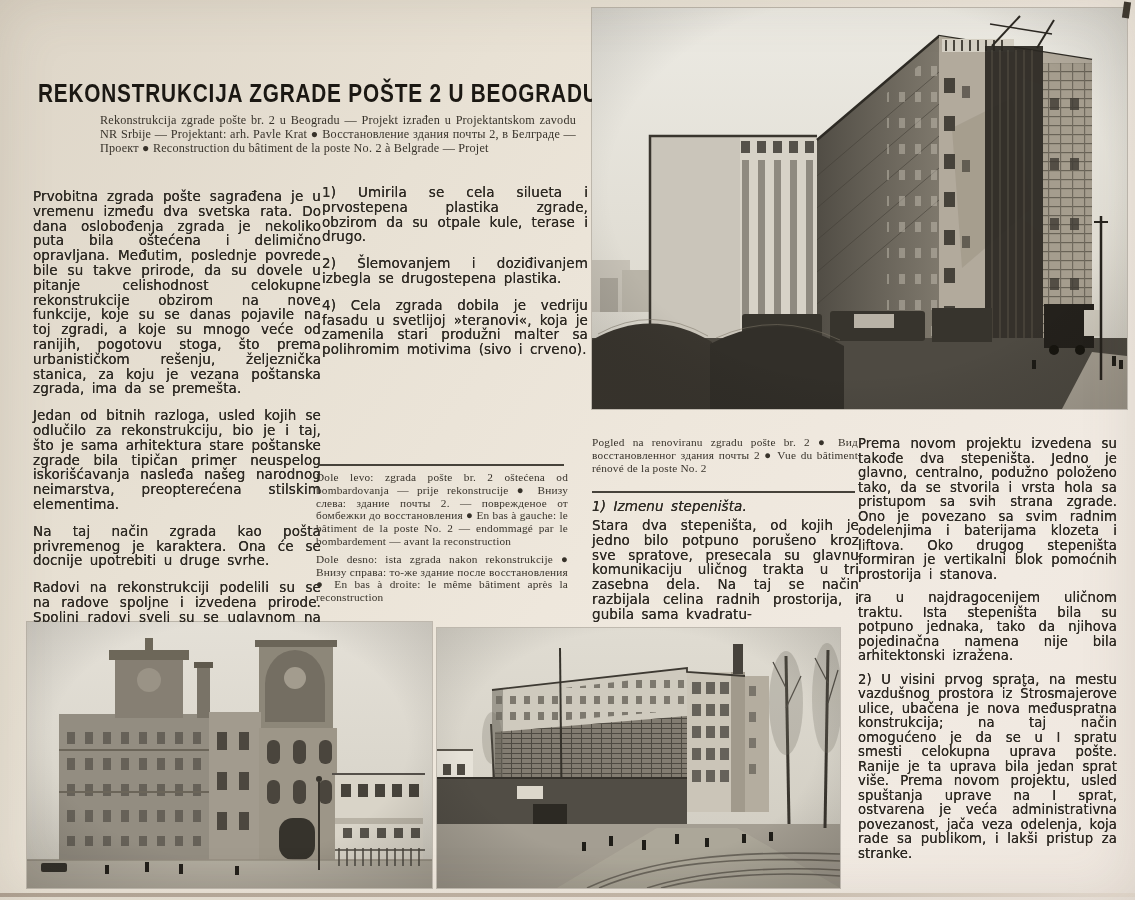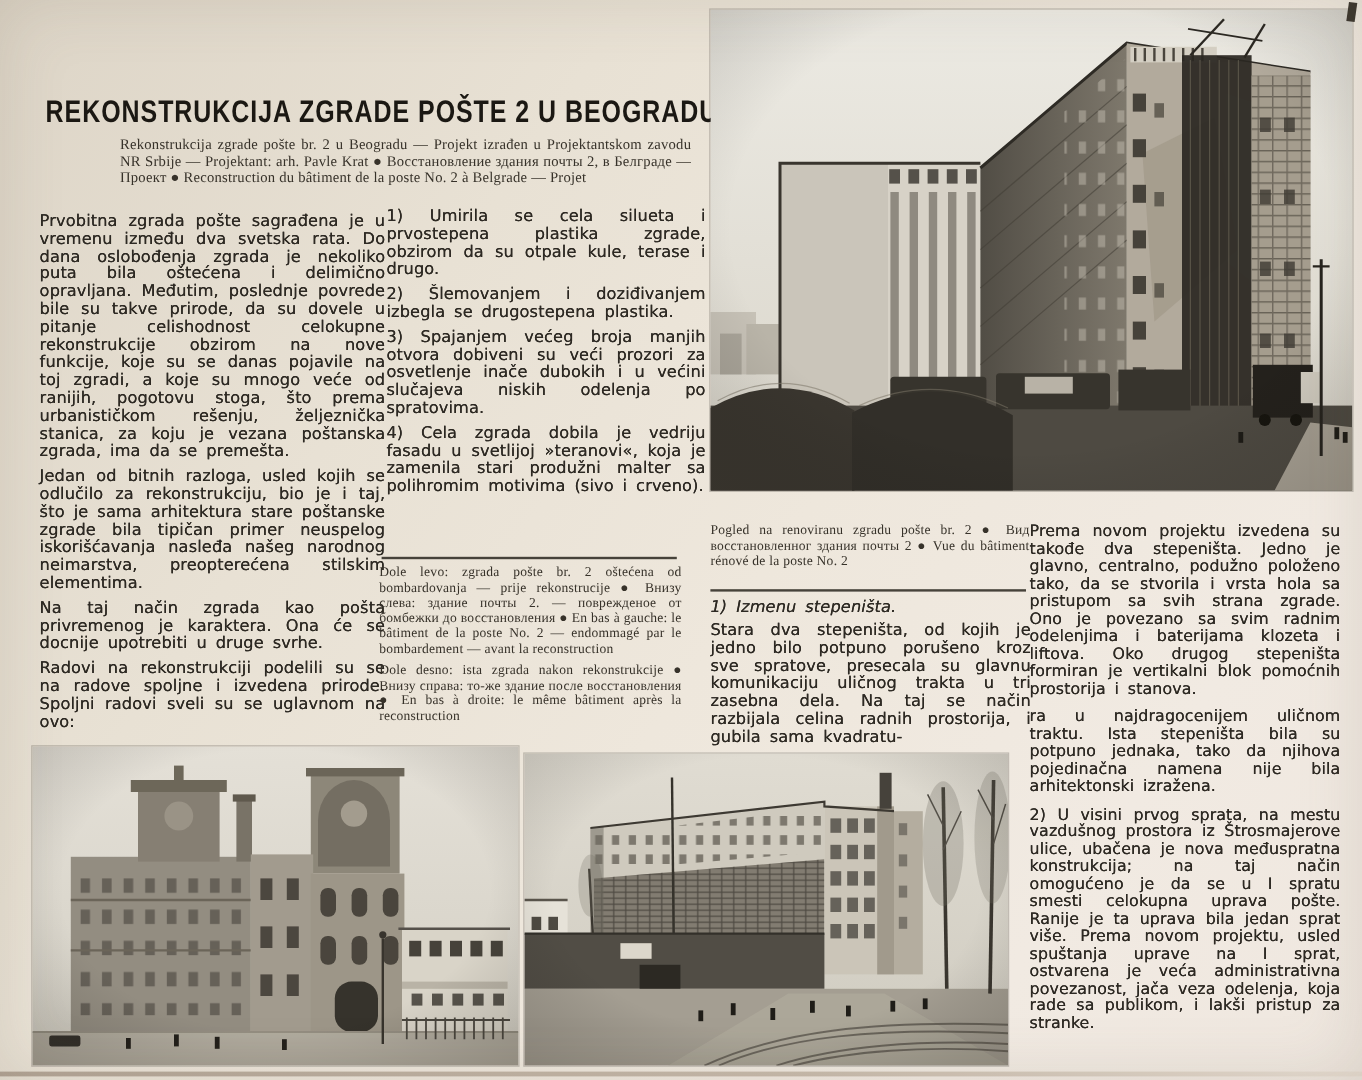--- a/index.html
+++ b/index.html
@@ -14,21 +14,21 @@
   .title{
     left:38px;top:78px;font-family:"Liberation Sans",sans-serif;font-weight:bold;
     font-size:26px;letter-spacing:1px;color:#1b1813;white-space:nowrap;
     transform:scaleX(.8);transform-origin:left top;
   }
   .serif{font-family:"Liberation Serif","DejaVu Serif",serif;color:#37322a;}
   .subtitle{left:100px;top:114px;width:476px;font-size:12.2px;line-height:13.9px;
     text-align:justify;letter-spacing:.2px;}
   .body-col{font-size:13.5px;line-height:14.8px;text-align:justify;word-spacing:3px;
     letter-spacing:.1px;text-shadow:0 0 .4px currentColor;color:#2d2923;}
-  .body-col p{margin:0 0 6px 0;}
+  .body-col p{margin:12px 0 6px 0;}
   .col-left{left:33px;top:177px;width:288px;}
   .col-mid{left:322px;top:173px;width:266px;}
   .col-right{left:858px;top:437px;width:259px;font-size:13.2px;line-height:14.5px;}
   .col-right p{margin:0 0 9px 0;}
   .cap{font-size:11.3px;line-height:12.8px;text-align:justify;letter-spacing:.2px;}
   .cap p{margin:0 0 5px 0;}
   .cap-mid{left:316px;top:471px;width:252px;}
   .cap-top{left:592px;top:436px;width:266px;}
   .rule{background:#46423a;height:2px;}
   .rule-mid{left:318px;top:464px;width:246px;}
@@ -56,21 +56,20 @@
   <div class="abs body-col col-left">
     <p>Prvobitna zgrada pošte sagrađena je u vremenu između dva svetska rata. Do dana oslobođenja zgrada je nekoliko puta bila oštećena i delimično opravljana. Međutim, poslednje povrede bile su takve prirode, da su dovele u pitanje celishodnost celokupne rekonstrukcije obzirom na nove funkcije, koje su se danas pojavile na toj zgradi, a koje su mnogo veće od ranijih, pogotovu stoga, što prema urbanističkom rešenju, željeznička stanica, za koju je vezana poštanska zgrada, ima da se premešta.</p>
     <p>Jedan od bitnih razloga, usled kojih se odlučilo za rekonstrukciju, bio je i taj, što je sama arhitektura stare poštanske zgrade bila tipičan primer neuspelog iskorišćavanja nasleđa našeg narodnog neimarstva, preopterećena stilskim elementima.</p>
     <p>Na taj način zgrada kao pošta privremenog je karaktera. Ona će se docnije upotrebiti u druge svrhe.</p>
     <p>Radovi na rekonstrukciji podelili su se na radove spoljne i izvedena prirode. Spoljni radovi sveli su se uglavnom na ovo:</p>
   </div>
 
   <div class="abs body-col col-mid">
     <p>1) Umirila se cela silueta i prvostepena plastika zgrade, obzirom da su otpale kule, terase i drugo.</p>
     <p>2) Šlemovanjem i doziđivanjem izbegla se drugostepena plastika.</p>
-    <p>3) Spajanjem većeg broja manjih otvora dobiveni su veći prozori za osvetlenje inače dubokih i u većini slučajeva niskih odelenja po spratovima.</p>
     <p>4) Cela zgrada dobila je vedriju fasadu u svetlijoj »teranovi«, koja je zamenila stari produžni malter sa polihromim motivima (sivo i crveno).</p>
   </div>
 
   <div class="abs rule rule-mid"></div>
 
   <div class="abs serif cap cap-mid">
     <p>Dole levo: zgrada pošte br. 2 oštećena od bombardovanja — prije rekonstrucije ● Внизу слева: здание почты 2. — поврежденое от бомбежки до восстановления ● En bas à gauche: le bâtiment de la poste No. 2 — endommagé par le bombardement — avant la reconstruction</p>
     <p>Dole desno: ista zgrada nakon rekonstrukcije ● Внизу справа: то-же здание после восстановления ● En bas à droite: le même bâtiment après la reconstruction</p>
   </div>
 

